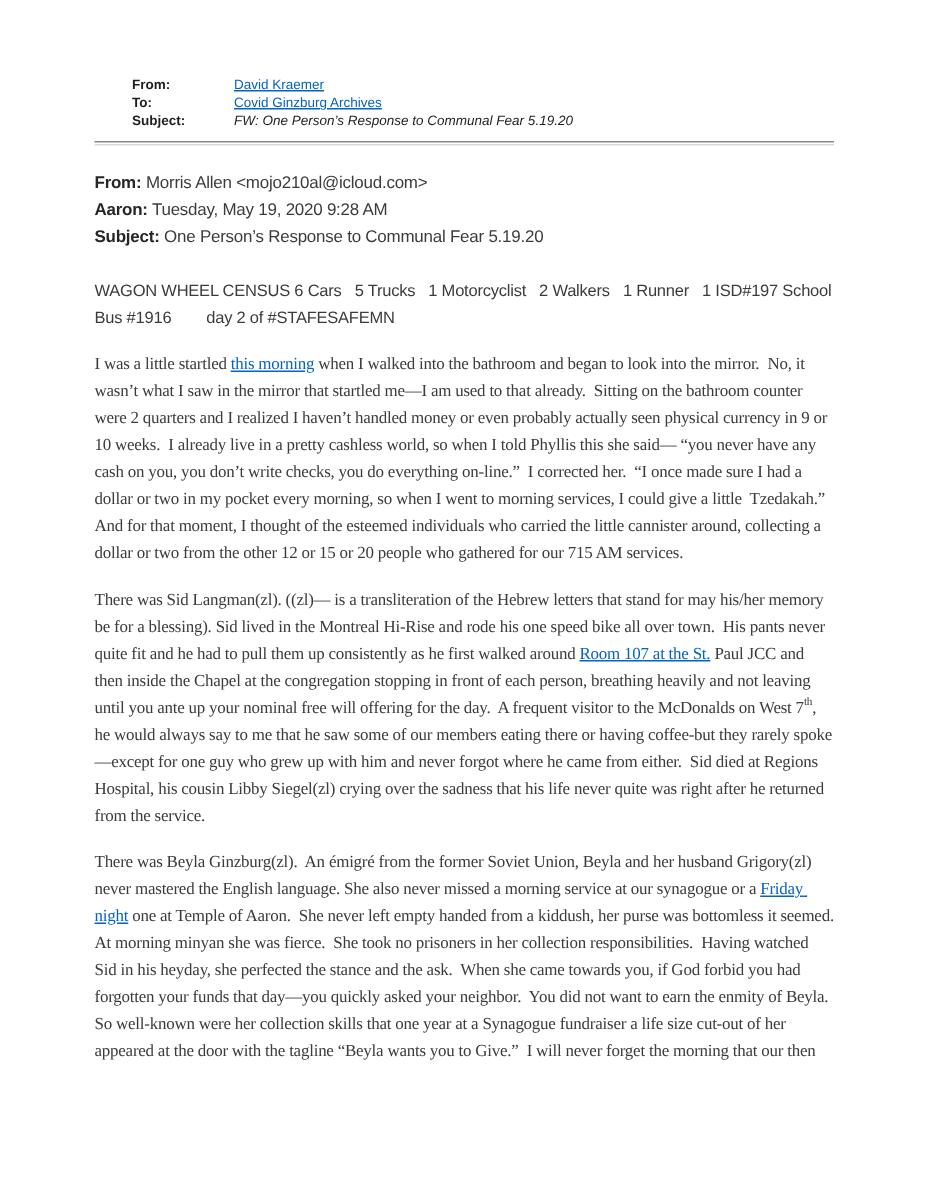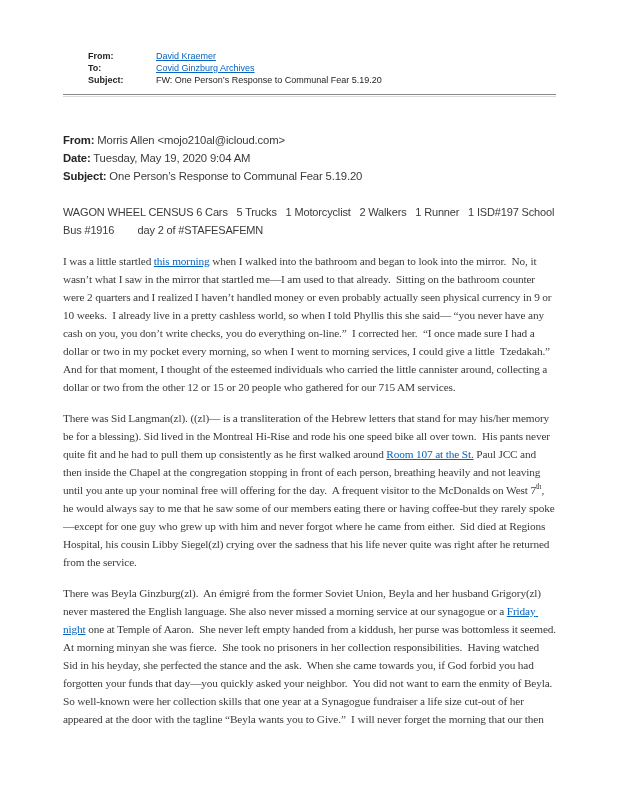--- a/index.html
+++ b/index.html
@@ -20,35 +20,35 @@
     line-height:12px;
     color:#1f1f1f;
   }
   .hrow{white-space:nowrap;}
   .hlabel{
     display:inline-block;
     width:68px;
     font-weight:bold;
     color:#1f1f1f;
   }
-  .hvalue{color:#1f1f1f;}
+  .hvalue{color:#1f1f1f;font-style:italic;}
   a.link, a.hlink{
     color:#0563c1;
     text-decoration:underline;
     cursor:pointer;
   }
   .rule{
     margin-top:8px;
     height:1px;
     border-top:1px solid #8a8a8a;
     border-bottom:1px solid #d9d9d9;
   }
   
   .inner-header{
-    margin-top:34px;
+    margin-top:16px;
     font-size:11.3px;
     line-height:18px;
     letter-spacing:-0.15px;
   }
   .ilabel{font-weight:bold;color:#262626;}
   
   .census{
     margin-top:18px;
     font-size:11px;
     line-height:18px;
@@ -78,21 +78,21 @@
   <div class="outer-header">
     <div class="hrow"><span class="hlabel">From:</span><a class="hlink">David Kraemer</a></div>
     <div class="hrow"><span class="hlabel">To:</span><a class="hlink">Covid Ginzburg Archives</a></div>
     <div class="hrow"><span class="hlabel">Subject:</span><span class="hvalue">FW: One Person’s Response to Communal Fear 5.19.20</span></div>
   </div>
 
   <div class="rule"></div>
 
   <div class="inner-header">
     <div><span class="ilabel">From:</span><span> Morris Allen &lt;mojo210al@icloud.com&gt;</span></div>
-    <div><span class="ilabel">Date:</span><span> Tuesday, May 19, 2020 9:04 AM</span></div>
+    <div><span class="ilabel">Aaron:</span><span> Tuesday, May 19, 2020 9:28 AM</span></div>
     <div><span class="ilabel">Subject:</span><span> One Person’s Response to Communal Fear 5.19.20</span></div>
   </div>
 
   <div class="census">WAGON WHEEL CENSUS 6 Cars   5 Trucks   1 Motorcyclist   2 Walkers   1 Runner   1 ISD#197 School Bus #1916        day 2 of #STAFESAFEMN</div>
 
   <p class="body-para"><span>I was a little startled </span><a class="link">this morning</a><span> when I walked into the bathroom and began to look into the mirror.  No, it wasn’t what I saw in the mirror that startled me—I am used to that already.  Sitting on the bathroom counter were 2 quarters and I realized I haven’t handled money or even probably actually seen physical currency in 9 or 10 weeks.  I already live in a pretty cashless world, so when I told Phyllis this she said— “you never have any cash on you, you don’t write checks, you do everything on-line.”  I corrected her.  “I once made sure I had a dollar or two in my pocket every morning, so when I went to morning services, I could give a little  Tzedakah.”   And for that moment, I thought of the esteemed individuals who carried the little cannister around, collecting a dollar or two from the other 12 or 15 or 20 people who gathered for our 715 AM services.</span></p>
 
   <p class="body-para"><span>There was Sid Langman(zl). ((zl)— is a transliteration of the Hebrew letters that stand for may his/her memory be for a blessing). Sid lived in the Montreal Hi-Rise and rode his one speed bike all over town.  His pants never quite fit and he had to pull them up consistently as he first walked around </span><a class="link">Room 107 at the St.</a><span> Paul JCC and then inside the Chapel at the congregation stopping in front of each person, breathing heavily and not leaving until you ante up your nominal free will offering for the day.  A frequent visitor to the McDonalds on West 7</span><sup class="sup">th</sup><span>, he would always say to me that he saw some of our members eating there or having coffee-but they rarely spoke—except for one guy who grew up with him and never forgot where he came from either.  Sid died at Regions Hospital, his cousin Libby Siegel(zl) crying over the sadness that his life never quite was right after he returned from the service.</span></p>
 
   <p class="body-para"><span>There was Beyla Ginzburg(zl).  An émigré from the former Soviet Union, Beyla and her husband Grigory(zl) never mastered the English language. She also never missed a morning service at our synagogue or a </span><a class="link">Friday night</a><span> one at Temple of Aaron.  She never left empty handed from a kiddush, her purse was bottomless it seemed. At morning minyan she was fierce.  She took no prisoners in her collection responsibilities.  Having watched Sid in his heyday, she perfected the stance and the ask.  When she came towards you, if God forbid you had forgotten your funds that day—you quickly asked your neighbor.  You did not want to earn the enmity of Beyla.  So well-known were her collection skills that one year at a Synagogue fundraiser a life size cut-out of her appeared at the door with the tagline “Beyla wants you to Give.”  I will never forget the morning that our then</span></p>

